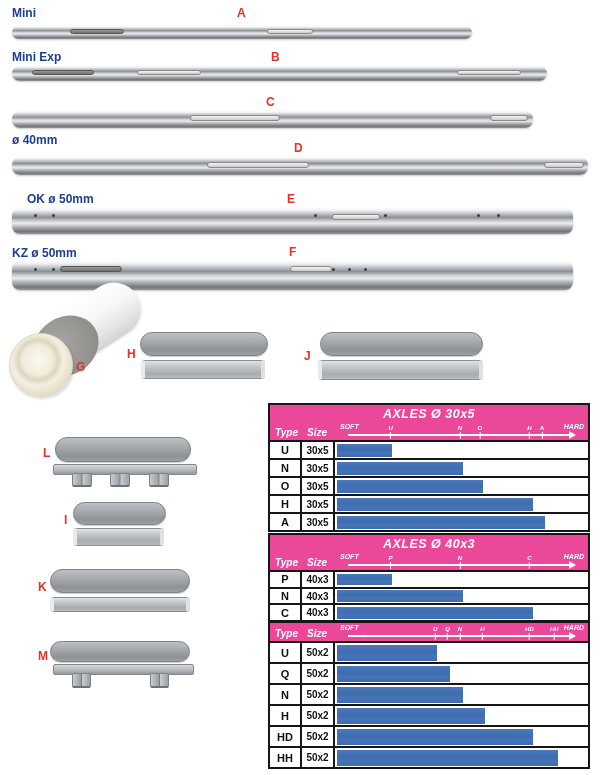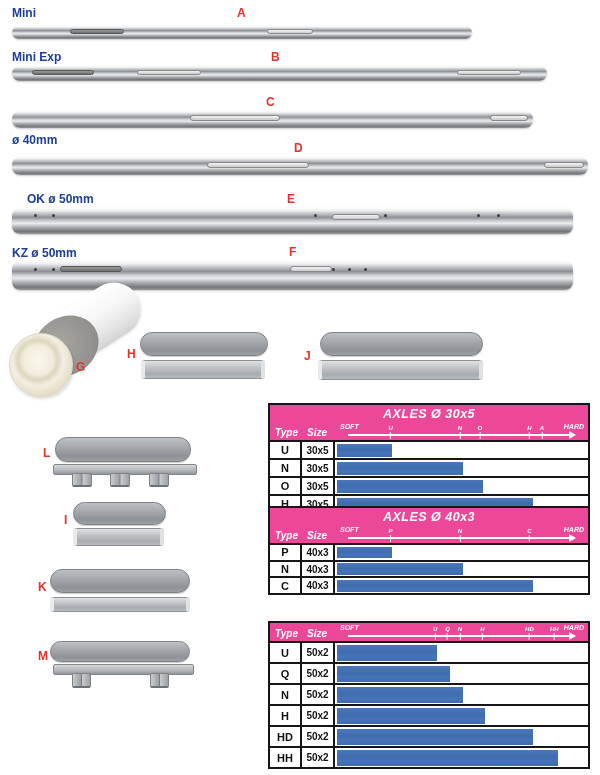--- a/index.html
+++ b/index.html
@@ -228,21 +228,21 @@
         <div class="t-row">
           <div class="t-cell t-type">A</div>
           <div class="t-cell t-size">30x5</div>
           <div class="t-cell t-bar-cell">
             <div class="t-bar" style="width: 83%;"></div>
           </div>
         </div>
       </div>
   </div>
 
-  <div class="ax-table" style="top:506px;height:89px">
+  <div class="ax-table" style="top:533px;height:89px">
     <div class="t-head">
       <div class="t-title">AXLES Ø 40x3</div>
       <div class="t-subhead">
         <div class="t-colhdr" style="left:5px">Type</div>
         <div class="t-colhdr" style="left:37px">Size</div>
         <div class="t-scale">
           <div class="t-soft">SOFT</div>
           <div class="t-hard">HARD</div>
           <div class="t-arrow"></div>
           <div class="t-ticks">

